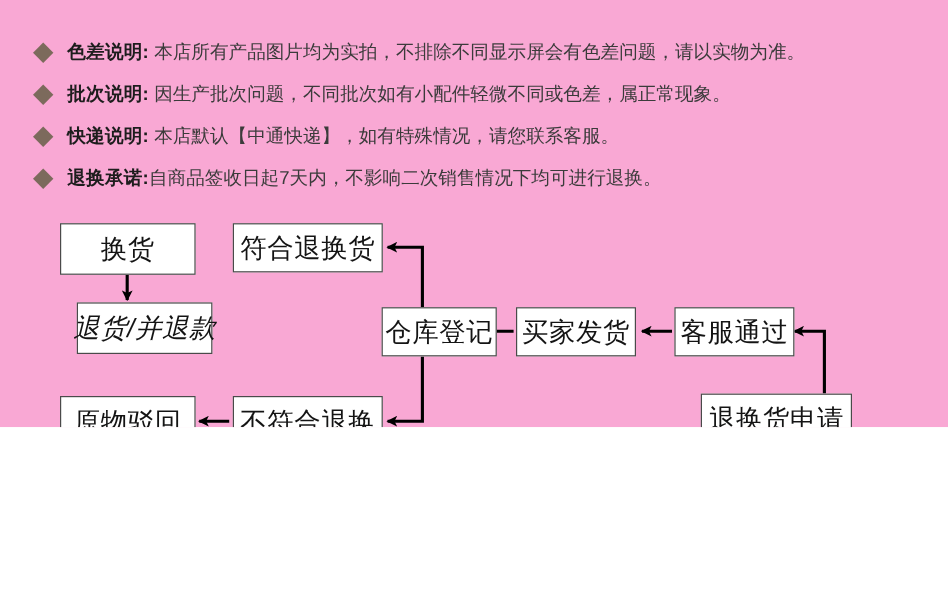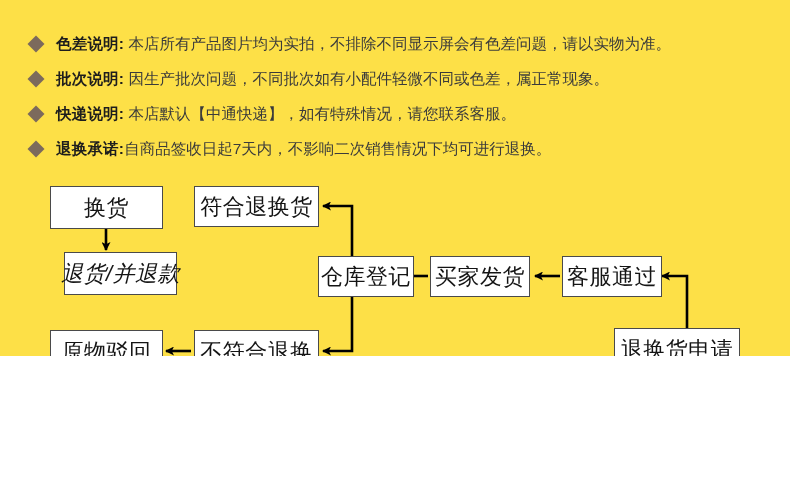--- a/index.html
+++ b/index.html
@@ -7,21 +7,21 @@
     padding: 0;
     background: #ffffff;
   }
   body {
     font-family: "Liberation Sans", "DejaVu Sans", sans-serif;
   }
   #page {
     position: relative;
     width: 790px;
     height: 356px;
-    background: #fde047;
+    background: #f9a8d4;
     overflow: hidden;
   }
 
   
   .notice-list {
     position: absolute;
     left: 0;
     top: 26px;
     width: 790px;
   }
@@ -159,21 +159,21 @@
     </div>
 
     <div class="node" style="left:430px; top:256px; width:100px; height:41px;justify-content:center;">
       <span>买家发货</span>
     </div>
 
     <div class="node" style="left:562px; top:256px; width:100px; height:41px;">
       <span>客服通过</span>
     </div>
 
-    <div class="node" style="left:614px; top:328px; width:126px; height:43px;">
+    <div class="node" style="left:584px; top:328px; width:126px; height:43px;">
       <span>退换货申请</span>
     </div>
 
     <div class="node" style="left:50px; top:330px; width:113px; height:43px;">
       <span>原物驳回</span>
     </div>
 
     <div class="node" style="left:194px; top:330px; width:125px; height:43px;">
       <span>不符合退换</span>
     </div>

